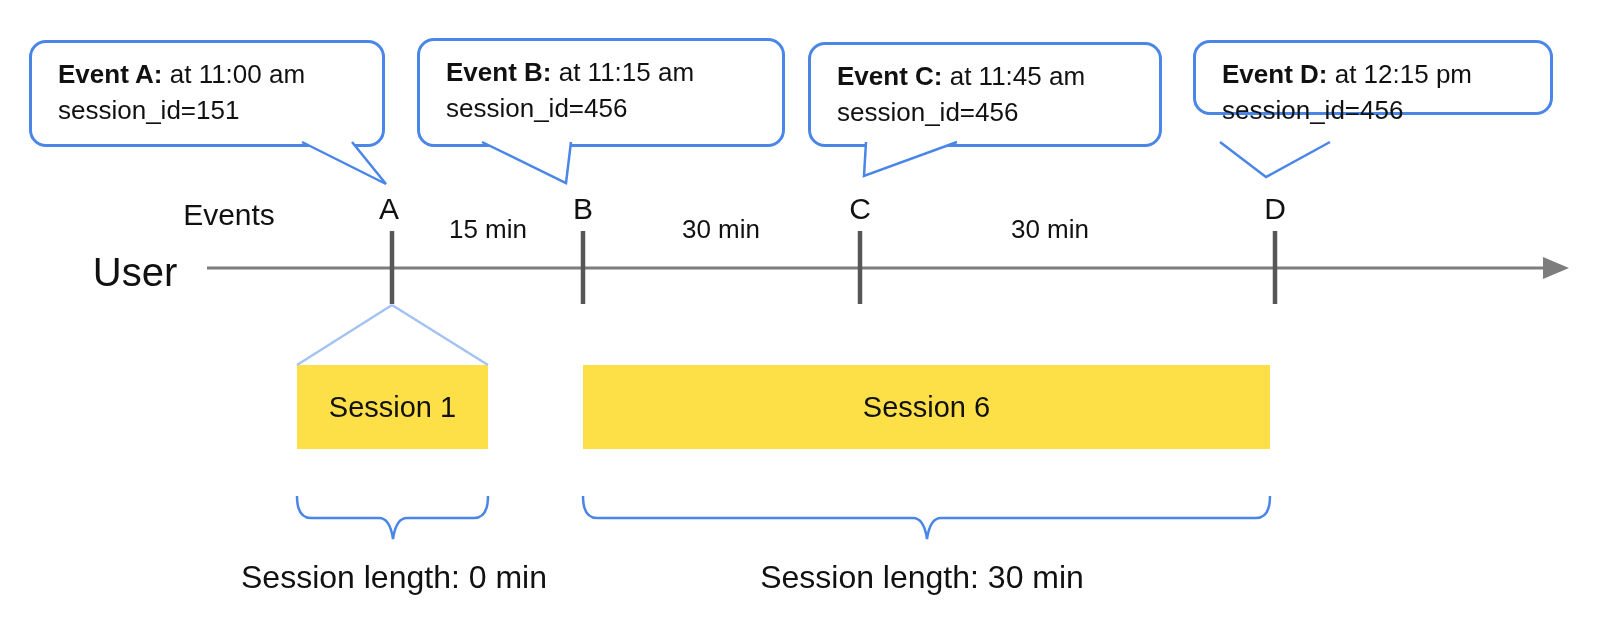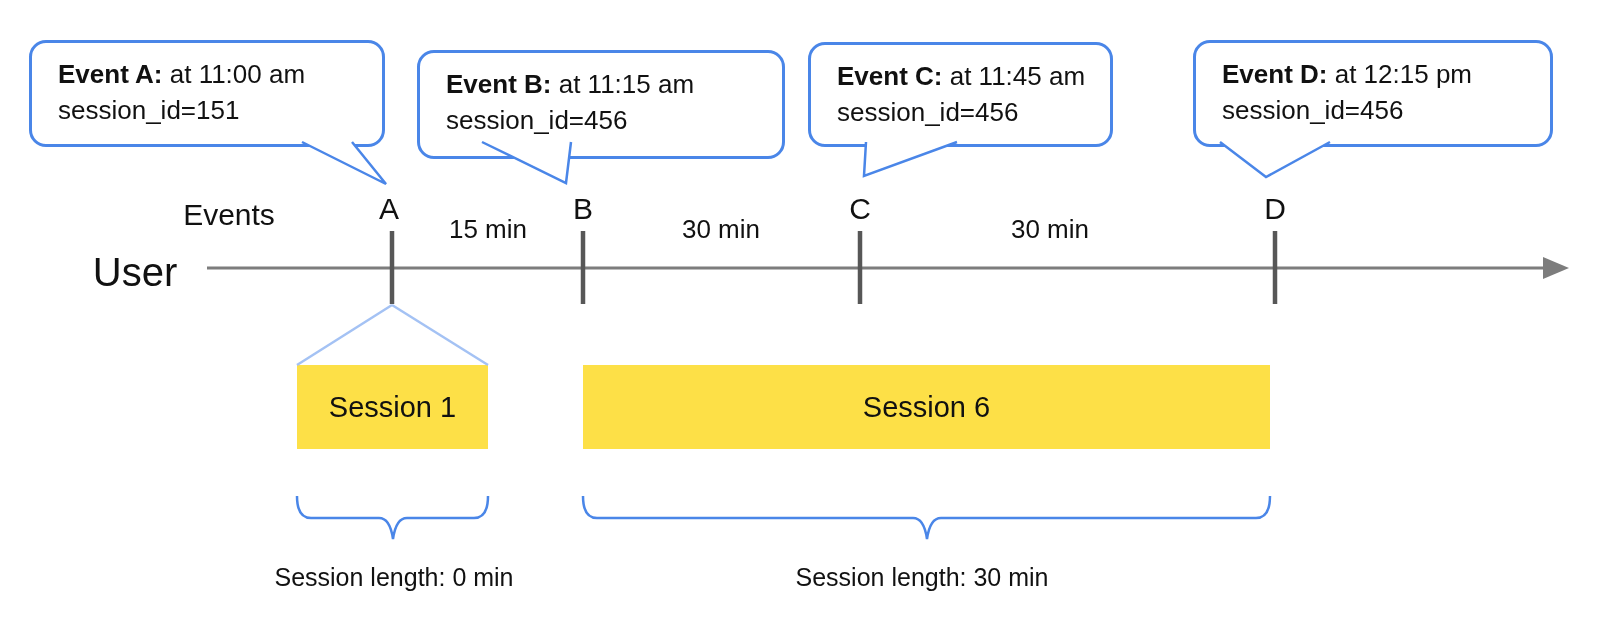--- a/index.html
+++ b/index.html
@@ -14,43 +14,43 @@
   }
   .bubble b{font-weight:700;}
   .lbl{position:absolute;z-index:3;transform:translate(-50%,-50%);white-space:nowrap;}
   .events-label,.event-letter{font-size:30px;margin-top:11px;}
   .user-label{font-size:40px;}
   .gap-label{font-size:26px;}
   .session-bar{
     position:absolute;z-index:1;background:#fde047;display:flex;align-items:center;justify-content:center;
     font-size:29px;box-sizing:border-box;
   }
-  .session-length{font-size:25px;}
+  .session-length{font-size:32px;}
 </style>
 </head>
 <body>
 
 <div class="canvas">
 
   <div class="bubble" style="left:29px;top:40px;width:356px;height:107px;">
     <div><b>Event A:</b><span> at 11:00 am</span></div>
     <div>session_id=151</div>
   </div>
 
-  <div class="bubble" style="left:417px;top:38px;width:368px;height:109px;margin-top:12px;">
+  <div class="bubble" style="left:417px;top:38px;width:368px;height:109px;">
     <div><b>Event B:</b><span> at 11:15 am</span></div>
     <div>session_id=456</div>
   </div>
 
-  <div class="bubble" style="left:808px;top:42px;width:305px;height:105px;">
+  <div class="bubble" style="left:808px;top:42px;width:354px;height:105px;">
     <div><b>Event C:</b><span> at 11:45 am</span></div>
     <div>session_id=456</div>
   </div>
 
-  <div class="bubble" style="left:1193px;top:40px;width:360px;height:107px;">
+  <div class="bubble" style="left:1193px;top:40px;width:360px;height:75px;">
     <div><b>Event D:</b><span> at 12:15 pm</span></div>
     <div>session_id=456</div>
   </div>
 
   <svg class="shapes" viewBox="0 0 1614 642">
 
     <path d="M 302,142 L 386,184 L 352,142" fill="#ffffff" stroke="#4a86e8" stroke-width="2.5"></path>
     <path d="M 482,142 L 566,183 L 571,142" fill="#ffffff" stroke="#4a86e8" stroke-width="2.5"></path>
     <path d="M 957,142 L 864,176 L 866,142" fill="#ffffff" stroke="#4a86e8" stroke-width="2.5"></path>
     <path d="M 1330,142 L 1266,177 L 1220,142" fill="#ffffff" stroke="#4a86e8" stroke-width="2.5"></path>

